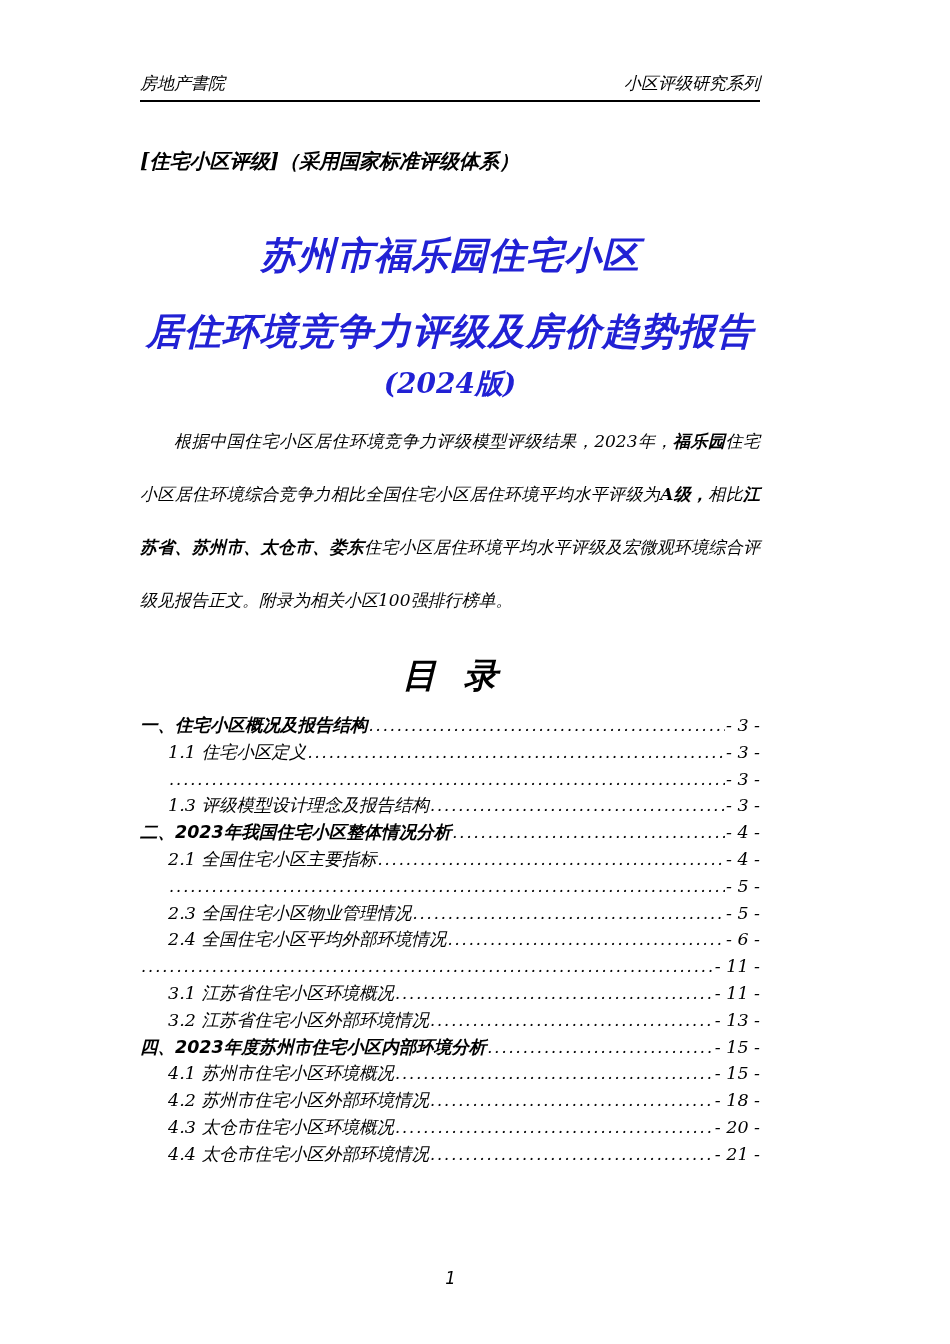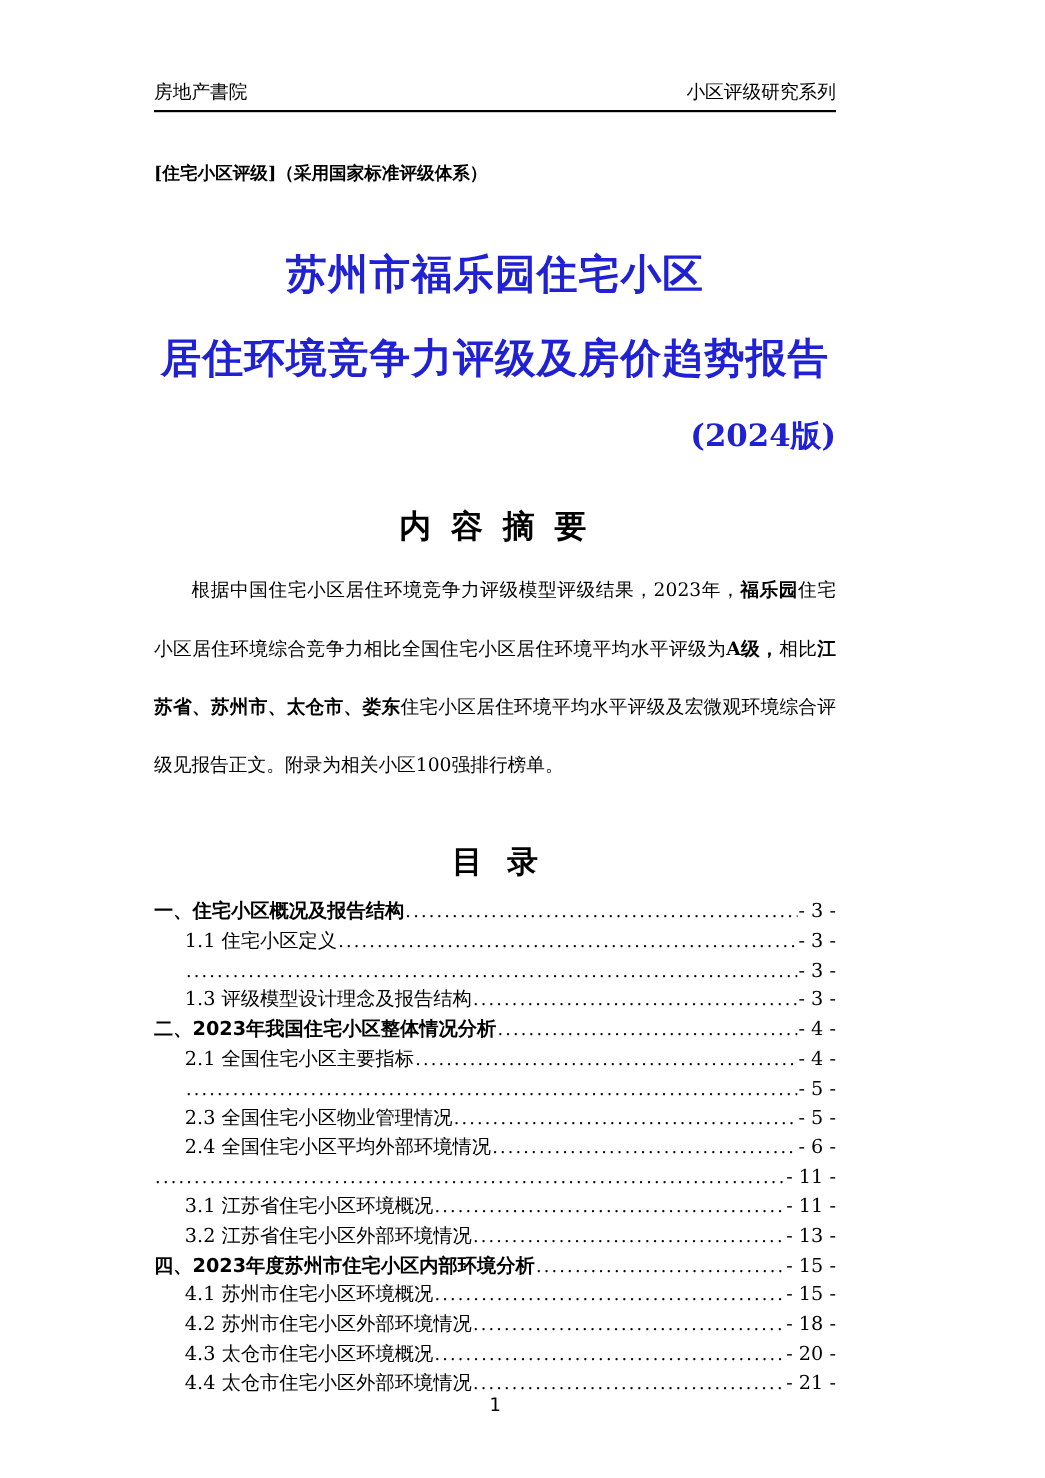--- a/index.html
+++ b/index.html
@@ -9,60 +9,60 @@
     font-family: "DejaVu Serif", "Liberation Serif", serif;
     color: #000;
     position: relative;
     overflow: hidden;
   }
   .page {
     width: 900px; height: 1344px;
     padding: 0 140px;
     position: relative;
     background: #fff;
+    font-style: italic;
   }
 
   
   .doc-header {
     padding-top: 72px;
     border-bottom: 2px solid #000;
     padding-bottom: 5px;
     display: flex;
     justify-content: space-between;
     align-items: flex-end;
     font-family: "DejaVu Sans", "Liberation Sans", sans-serif;
     font-size: 17px;
   }
 
   
   .tagline {
     margin-top: 46px;
-    font-size: 16px;
+    font-size: 20px;
     font-weight: bold;
   }
 
   
   .title-block { text-align: center; color: var(--title-color, #2121d4); }
   .title-line1 {
     margin-top: 56px;
     font-size: 37px;
     font-weight: bold;
     letter-spacing: 1px;
   }
   .title-line2 {
     margin-top: 26px;
     font-size: 37px;
     font-weight: bold;
     letter-spacing: 1px;
   }
   .title-edition {
-    margin-top: 26px;
+    margin-top: 8px;
     font-size: 28px;
     font-weight: bold;
-    text-align: right;
   }
 
   
   .abstract-heading {
     margin-top: 44px;
     text-align: center;
     font-family: "DejaVu Sans", "Liberation Sans", sans-serif;
     font-size: 29px;
     font-weight: bold;
     letter-spacing: 4px;
@@ -71,24 +71,24 @@
     margin-top: 12px;
     font-size: 17px;
     line-height: 53px;
     text-align: justify;
     text-indent: 2em;
   }
   .abstract-para .seg-bold { font-weight: bold; }
 
   
   .toc-heading {
-    margin-top: 42px;
+    margin-top: 26px;
     text-align: center;
     font-family: "DejaVu Sans", "Liberation Sans", sans-serif;
-    font-size: 28px;
+    font-size: 34px;
     font-weight: bold;
     word-spacing: 0.45em;
   }
   .toc-list { margin-top: 13px; }
   .toc-row {
     display: flex;
     align-items: baseline;
     font-size: 17.5px;
     line-height: 26.8px;
     height: 26.8px;
@@ -140,21 +140,20 @@
   </div>
 
   <div class="tagline">[住宅小区评级]（采用国家标准评级体系）</div>
 
   <div class="title-block">
     <div class="title-line1">苏州市福乐园住宅小区</div>
     <div class="title-line2">居住环境竞争力评级及房价趋势报告</div>
     <div class="title-edition">(2024版)</div>
   </div>
 
-  <div class="abstract-heading">内 容 摘 要</div>
 
   <p class="abstract-para"><span class="seg-normal">根据中国住宅小区居住环境竞争力评级模型评级结果，2023年，</span><span class="seg-bold">福乐园</span><span class="seg-normal">住宅小区居住环境综合竞争力相比全国住宅小区居住环境平均水平评级为</span><span class="seg-bold">A级，</span><span class="seg-normal">相比</span><span class="seg-bold">江苏省、苏州市、太仓市、娄东</span><span class="seg-normal">住宅小区居住环境平均水平评级及宏微观环境综合评级见报告正文。附录为相关小区100强排行榜单。</span></p>
 
   <div class="toc-heading">目 录</div>
 
   <div class="toc-list">
       <div class="toc-row lvl1">
         <span class="toc-label">一、住宅小区概况及报告结构</span>
         <span class="toc-dots"></span>
         <span class="toc-page">- 3 -</span>

